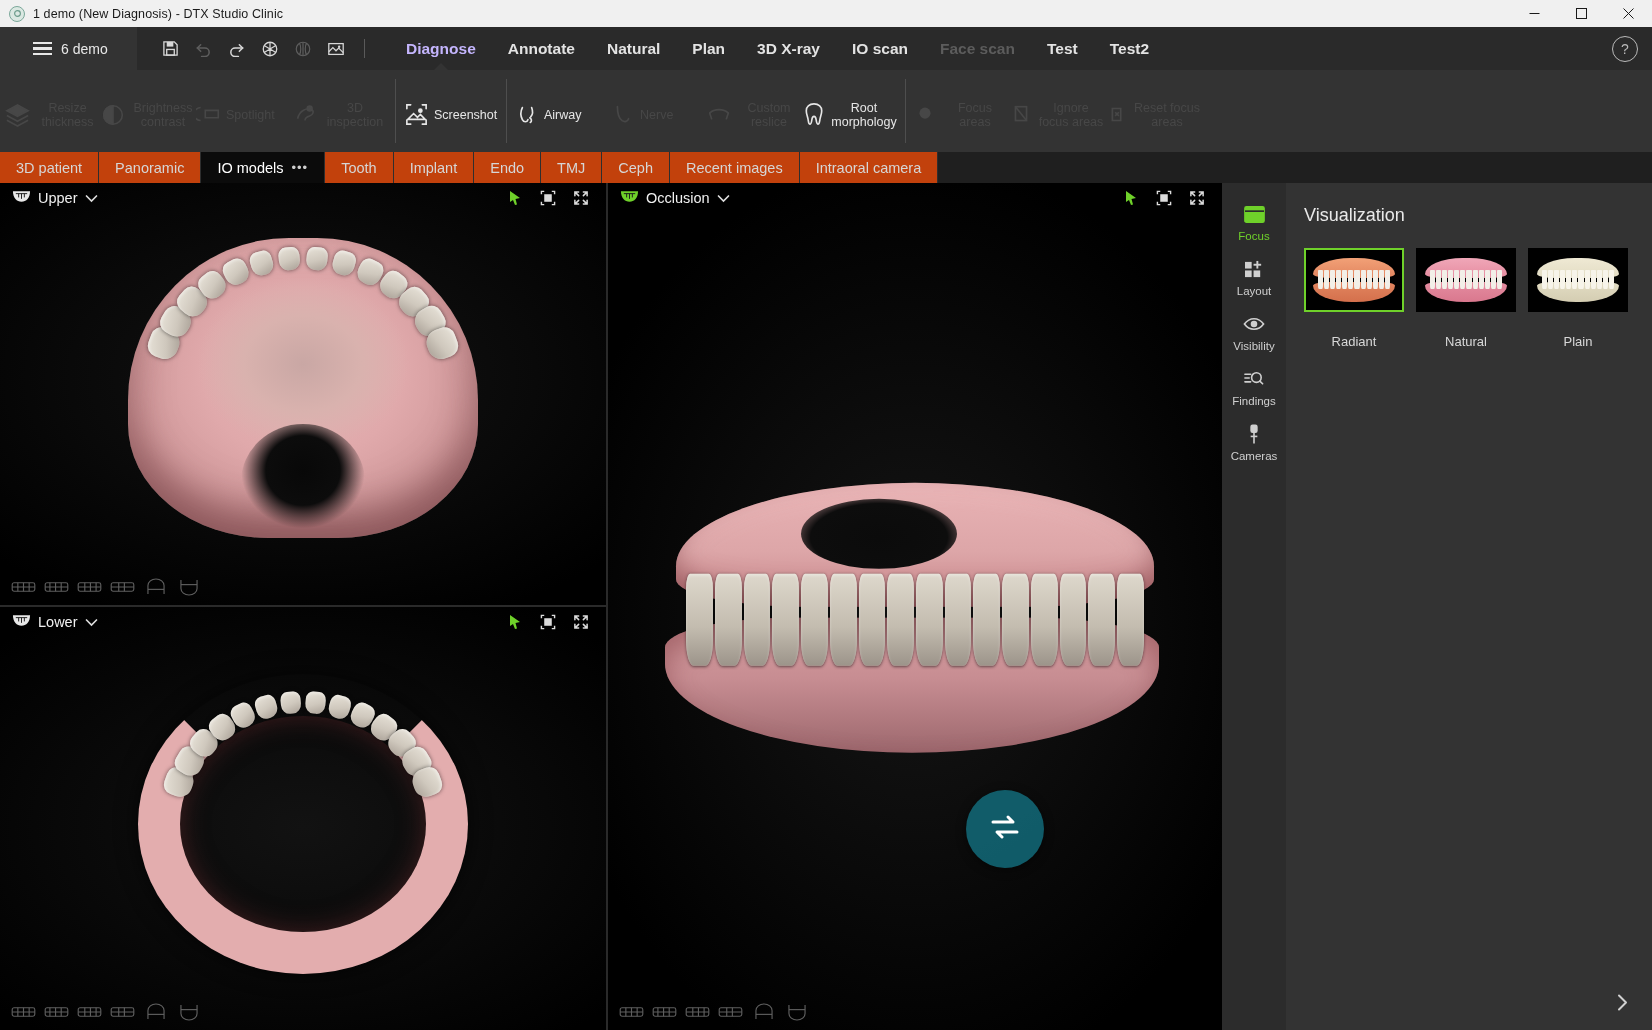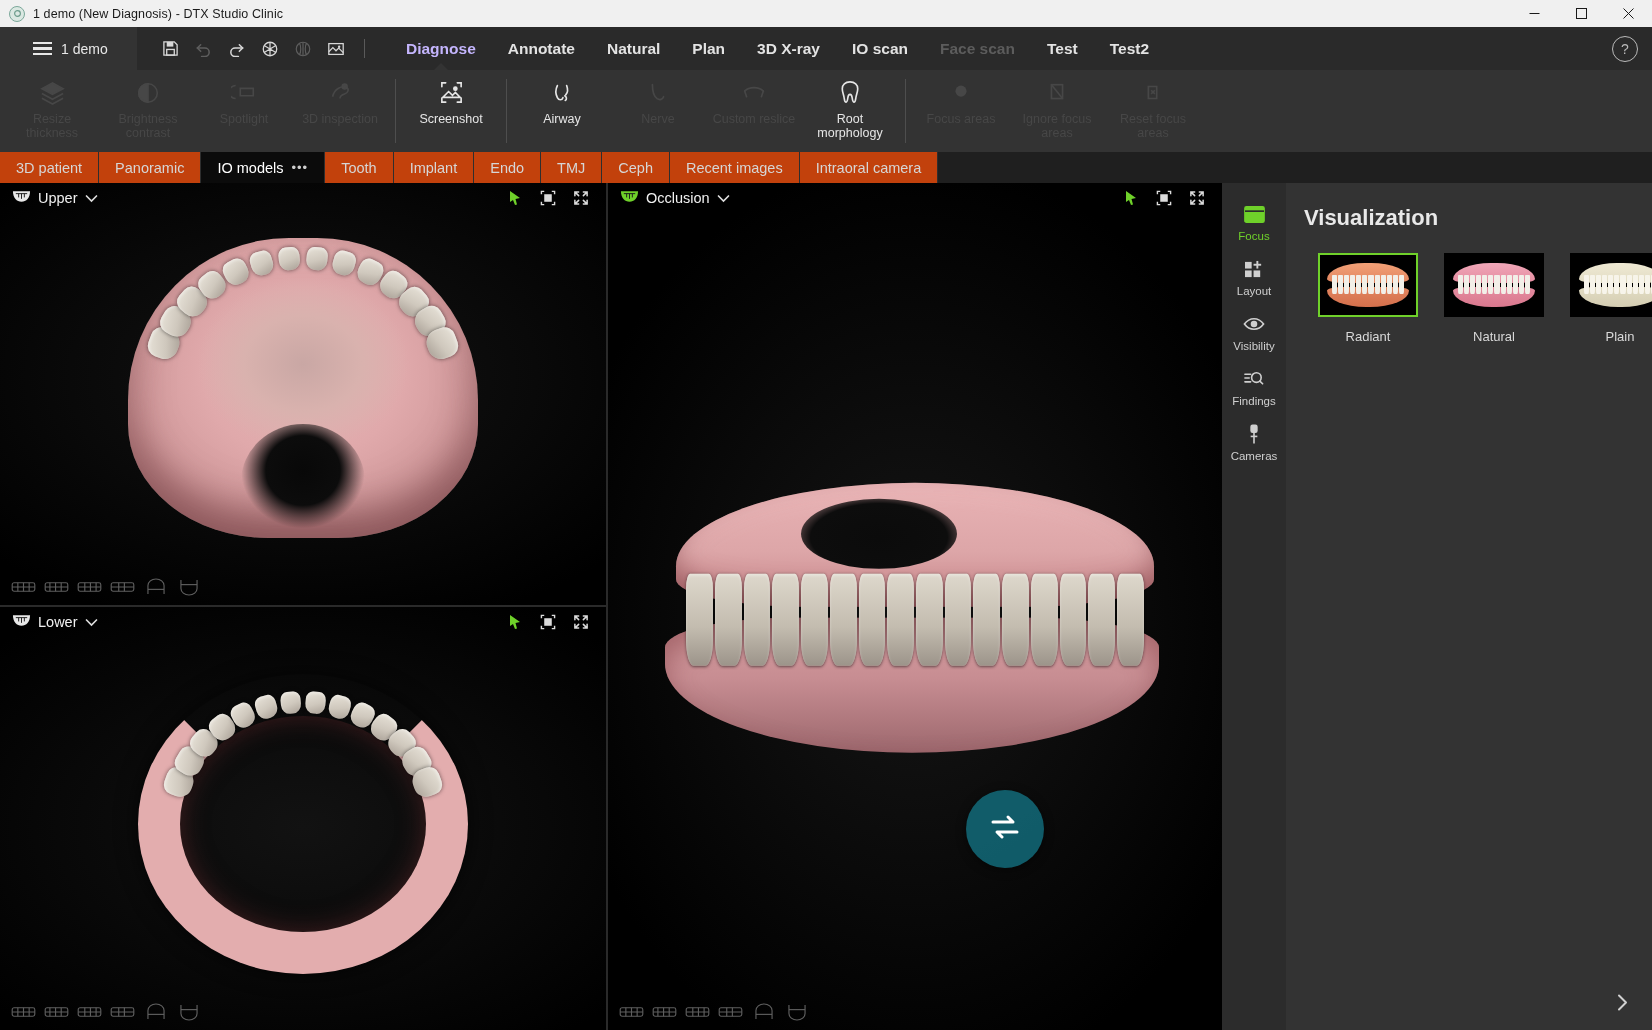--- a/index.html
+++ b/index.html
@@ -90,21 +90,21 @@
   .ribbon {
     height: 82px; flex: 0 0 82px;
     background: #333333;
     display: flex; align-items: stretch;
     padding-left: 4px;
   }
   .rgroup { display: flex; align-items: stretch; }
   .rsep { width: 1px; background: #4e4e4e; margin: 9px 7px; }
   .ritem {
     width: 96px; padding-top: 7px;
-    display: flex; flex-direction: column; align-items: center; gap: 4px;
+    display: flex; flex-direction: row; align-items: center; gap: 4px;
     color: #e6e6e6;
   }
   .ritem.disabled { color: #474747; }
   .ritem .ic { height: 31px; display: flex; align-items: center; justify-content: center; }
   .ritem .lbl {
     font-size: 12.5px; line-height: 14px; text-align: center;
     max-width: 92px;
   }
 
   
@@ -253,23 +253,23 @@
   .railitem .ic { height: 22px; display: flex; align-items: center; justify-content: center; }
   .railitem.active { color: #6fd12a; }
 
   
   .panel {
     width: 366px; flex: 0 0 366px;
     background: #333333;
     position: relative;
     padding: 22px 0 0 18px;
   }
-  .panel h2 { color: #e9e9e9; font-size: 22px; font-weight: bold; margin-bottom: 22px; }
+  .panel h2 { color: #e9e9e9; font-size: 18px; font-weight: normal; margin-bottom: 22px; }
   .viz-row { display: flex; gap: 12px; }
-  .viz-item { width: 100px; display: flex; flex-direction: column; align-items: center; gap: 12px; margin-left: 14px; }
+  .viz-item { width: 100px; display: flex; flex-direction: column; align-items: center; gap: 22px; }
   .viz-thumb {
     width: 100px; height: 64px; background: #000;
     border: 2px solid transparent; position: relative; overflow: hidden;
   }
   .viz-item.selected .viz-thumb { border-color: #6fd12a; }
   .viz-label { color: #d8d8d8; font-size: 13px; }
   .mini { position: absolute; left: 50%; top: 50%; width: 82px; height: 44px; transform: translate(-50%,-50%); }
   .mini .mg-top, .mini .mg-bot { position: absolute; left: 0; width: 100%; height: 45%; }
   .mini .mg-top { top: 0; border-radius: 50% 50% 24% 24% / 88% 88% 22% 22%; }
   .mini .mg-bot { bottom: 0; border-radius: 22% 22% 50% 50% / 20% 20% 86% 86%; }
@@ -318,21 +318,21 @@
   </div>
 </div>
 
 <div class="menubar">
   <div class="hamburger-zone">
     <div class="ham-lines">
         <i></i>
         <i></i>
         <i></i>
       </div>
-    <span class="proj-name">1 demo</span>
+    <span class="proj-name">6 demo</span>
   </div>
 
   <div class="qtools">
     <div class="qbtn">
       <svg width="17" height="17" viewBox="0 0 18 18" fill="none" stroke="currentColor" stroke-width="1.4">
         <path d="M2 2h11l3 3v11H2z"></path>
           <rect x="5" y="2" width="7" height="5" fill="currentColor" stroke="none"></rect>
           <rect x="5" y="10" width="8" height="6"></rect>
       </svg>
     </div>

